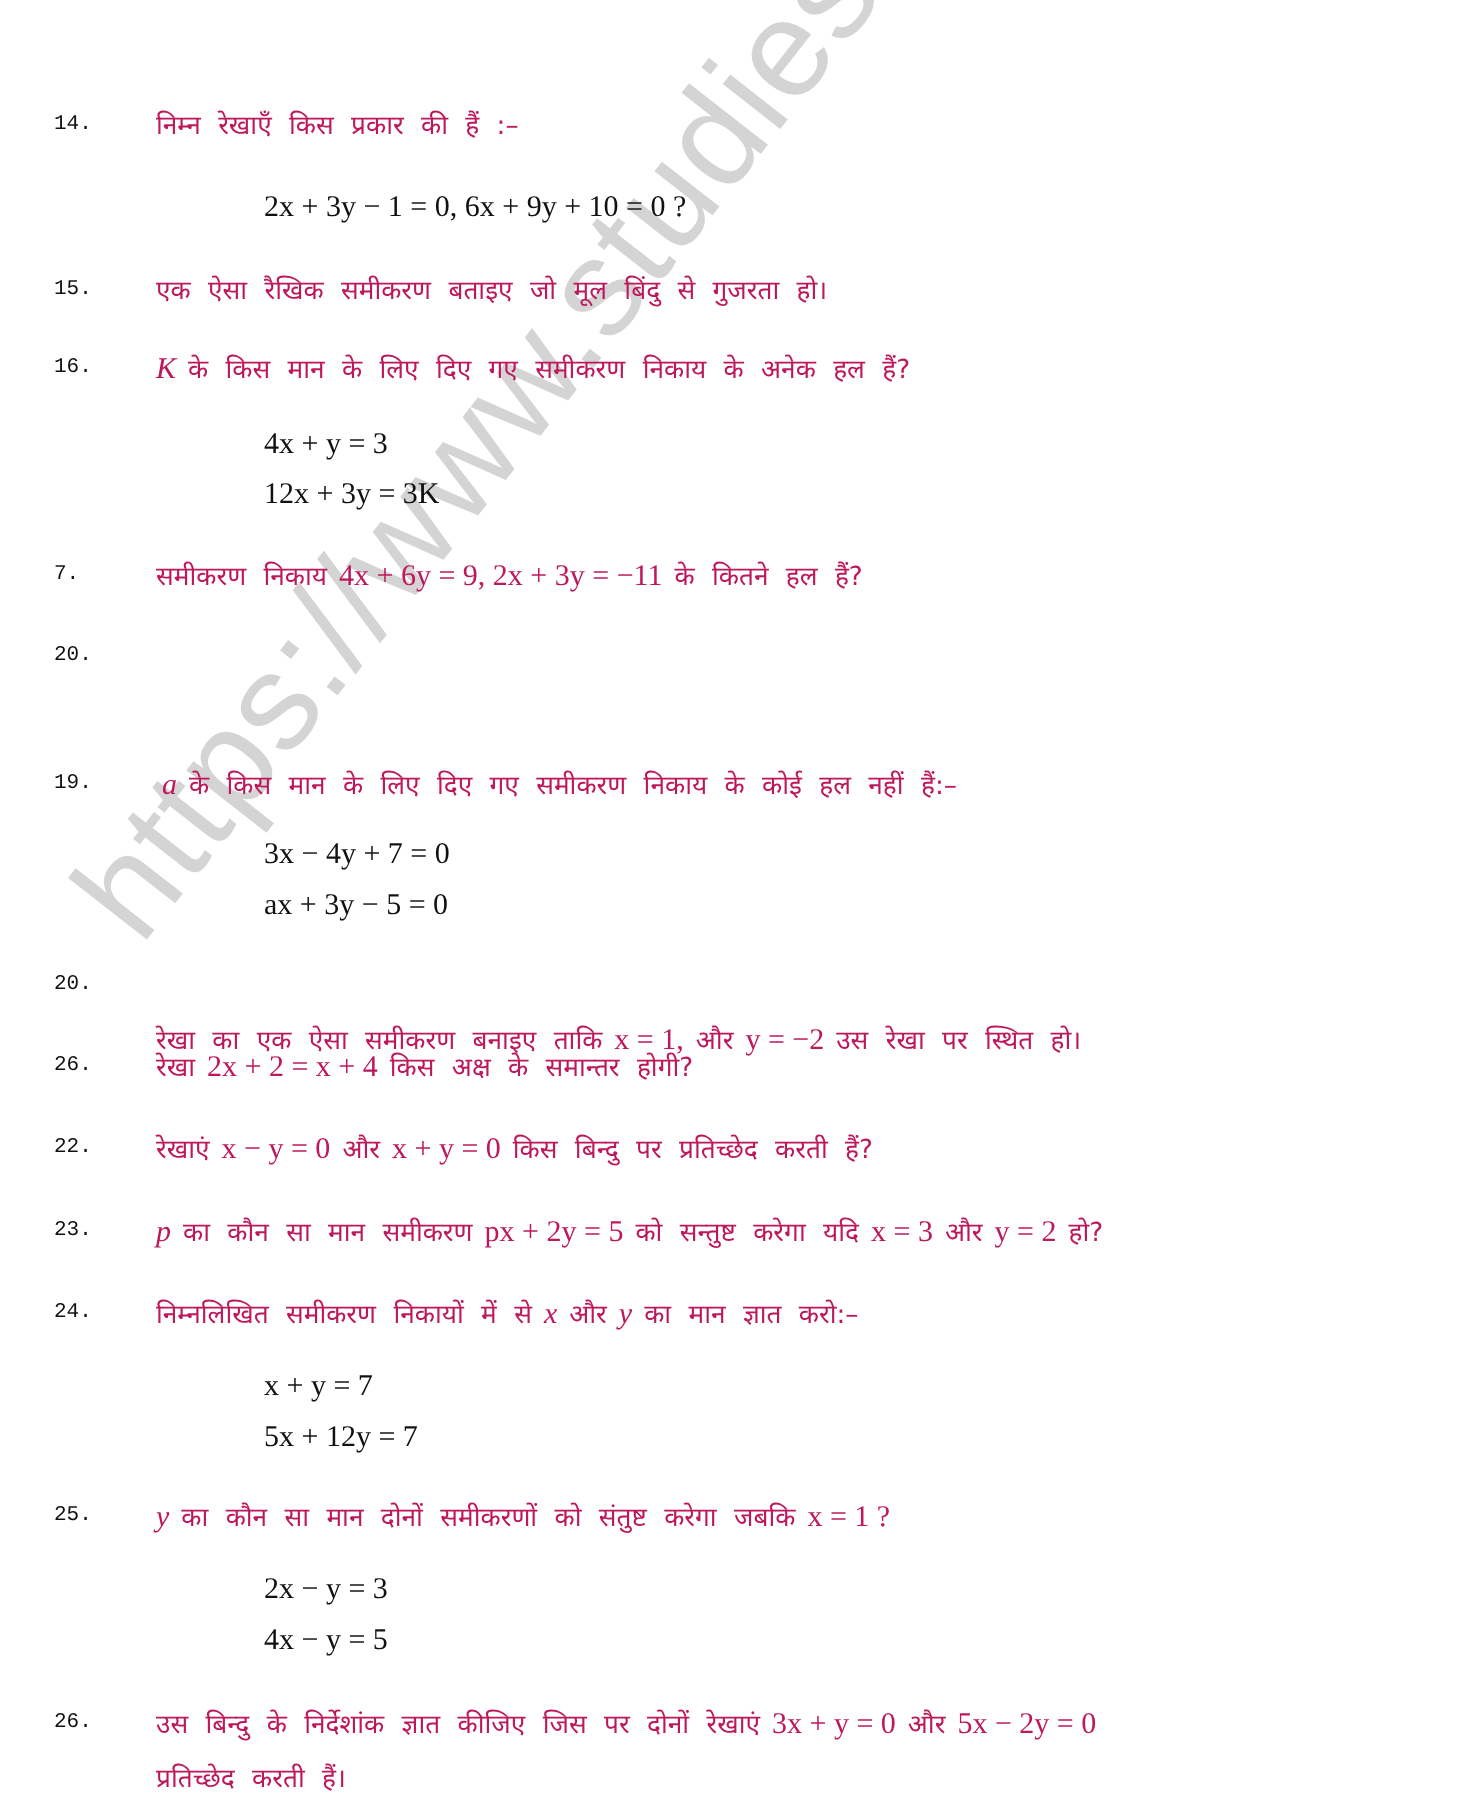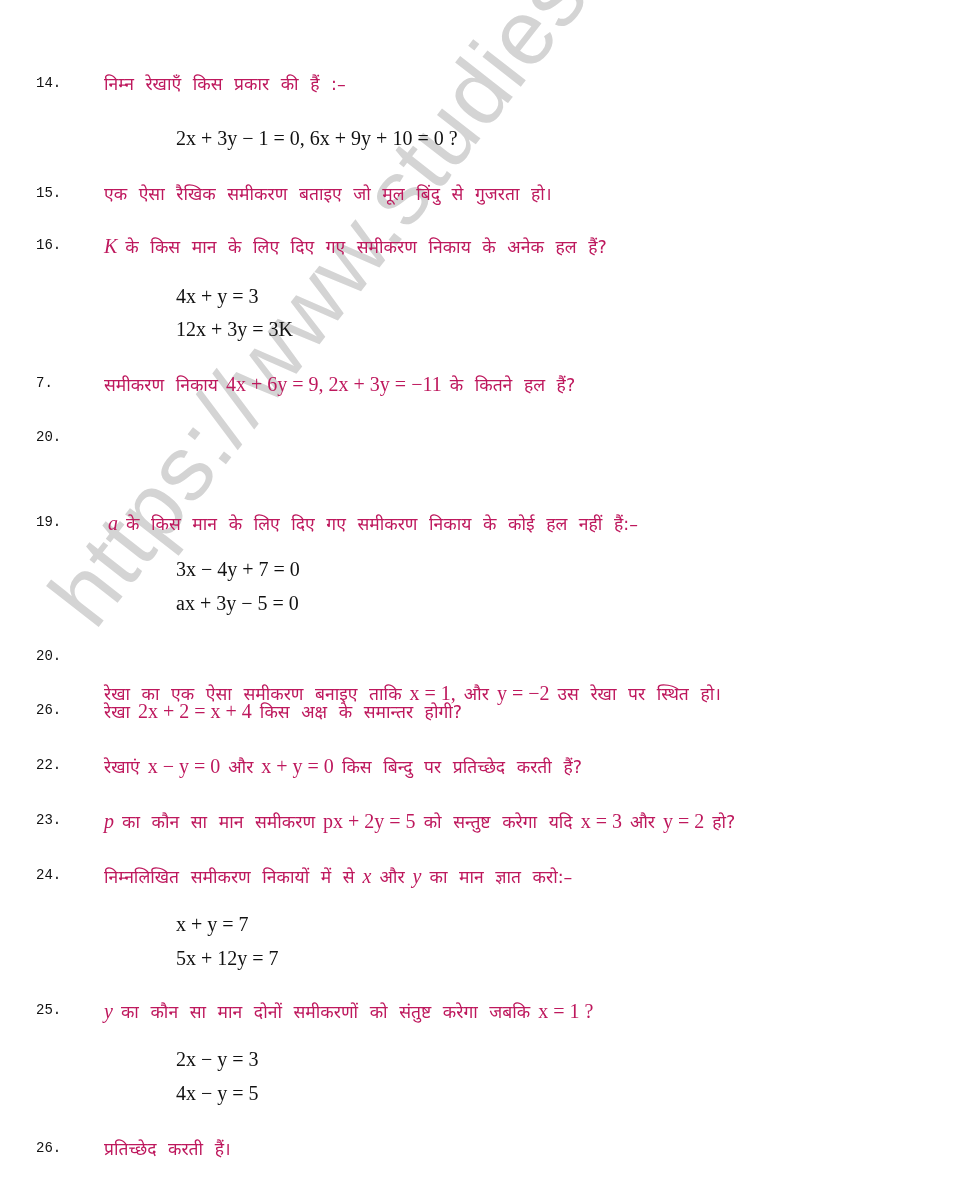--- a/index.html
+++ b/index.html
@@ -126,17 +126,18 @@
     <div class="text" style="top:993px">
       <span class="m" style="margin-left:0"><i>y</i></span><span>का कौन सा मान दोनों समीकरणों को संतुष्ट करेगा जबकि</span><span class="m">x = 1 ?</span>
     </div>
     <div class="eq" style="top:1043px">2x − y = 3</div>
     <div class="eq" style="top:1077px">4x − y = 5</div>
   </div>
 
   <div class="q">
     <span class="num" style="top:1140px">26.</span>
     <div class="text" style="top:1131px; right:30px">
+      <div><span>उस बिन्दु के निर्देशांक ज्ञात कीजिए जिस पर दोनों रेखाएं</span><span class="m">3x + y = 0</span><span>और</span><span class="m">5x − 2y = 0</span></div>
       <div>प्रतिच्छेद करती हैं।</div>
     </div>
   </div>
 
 </div>
 
 </body></html>

